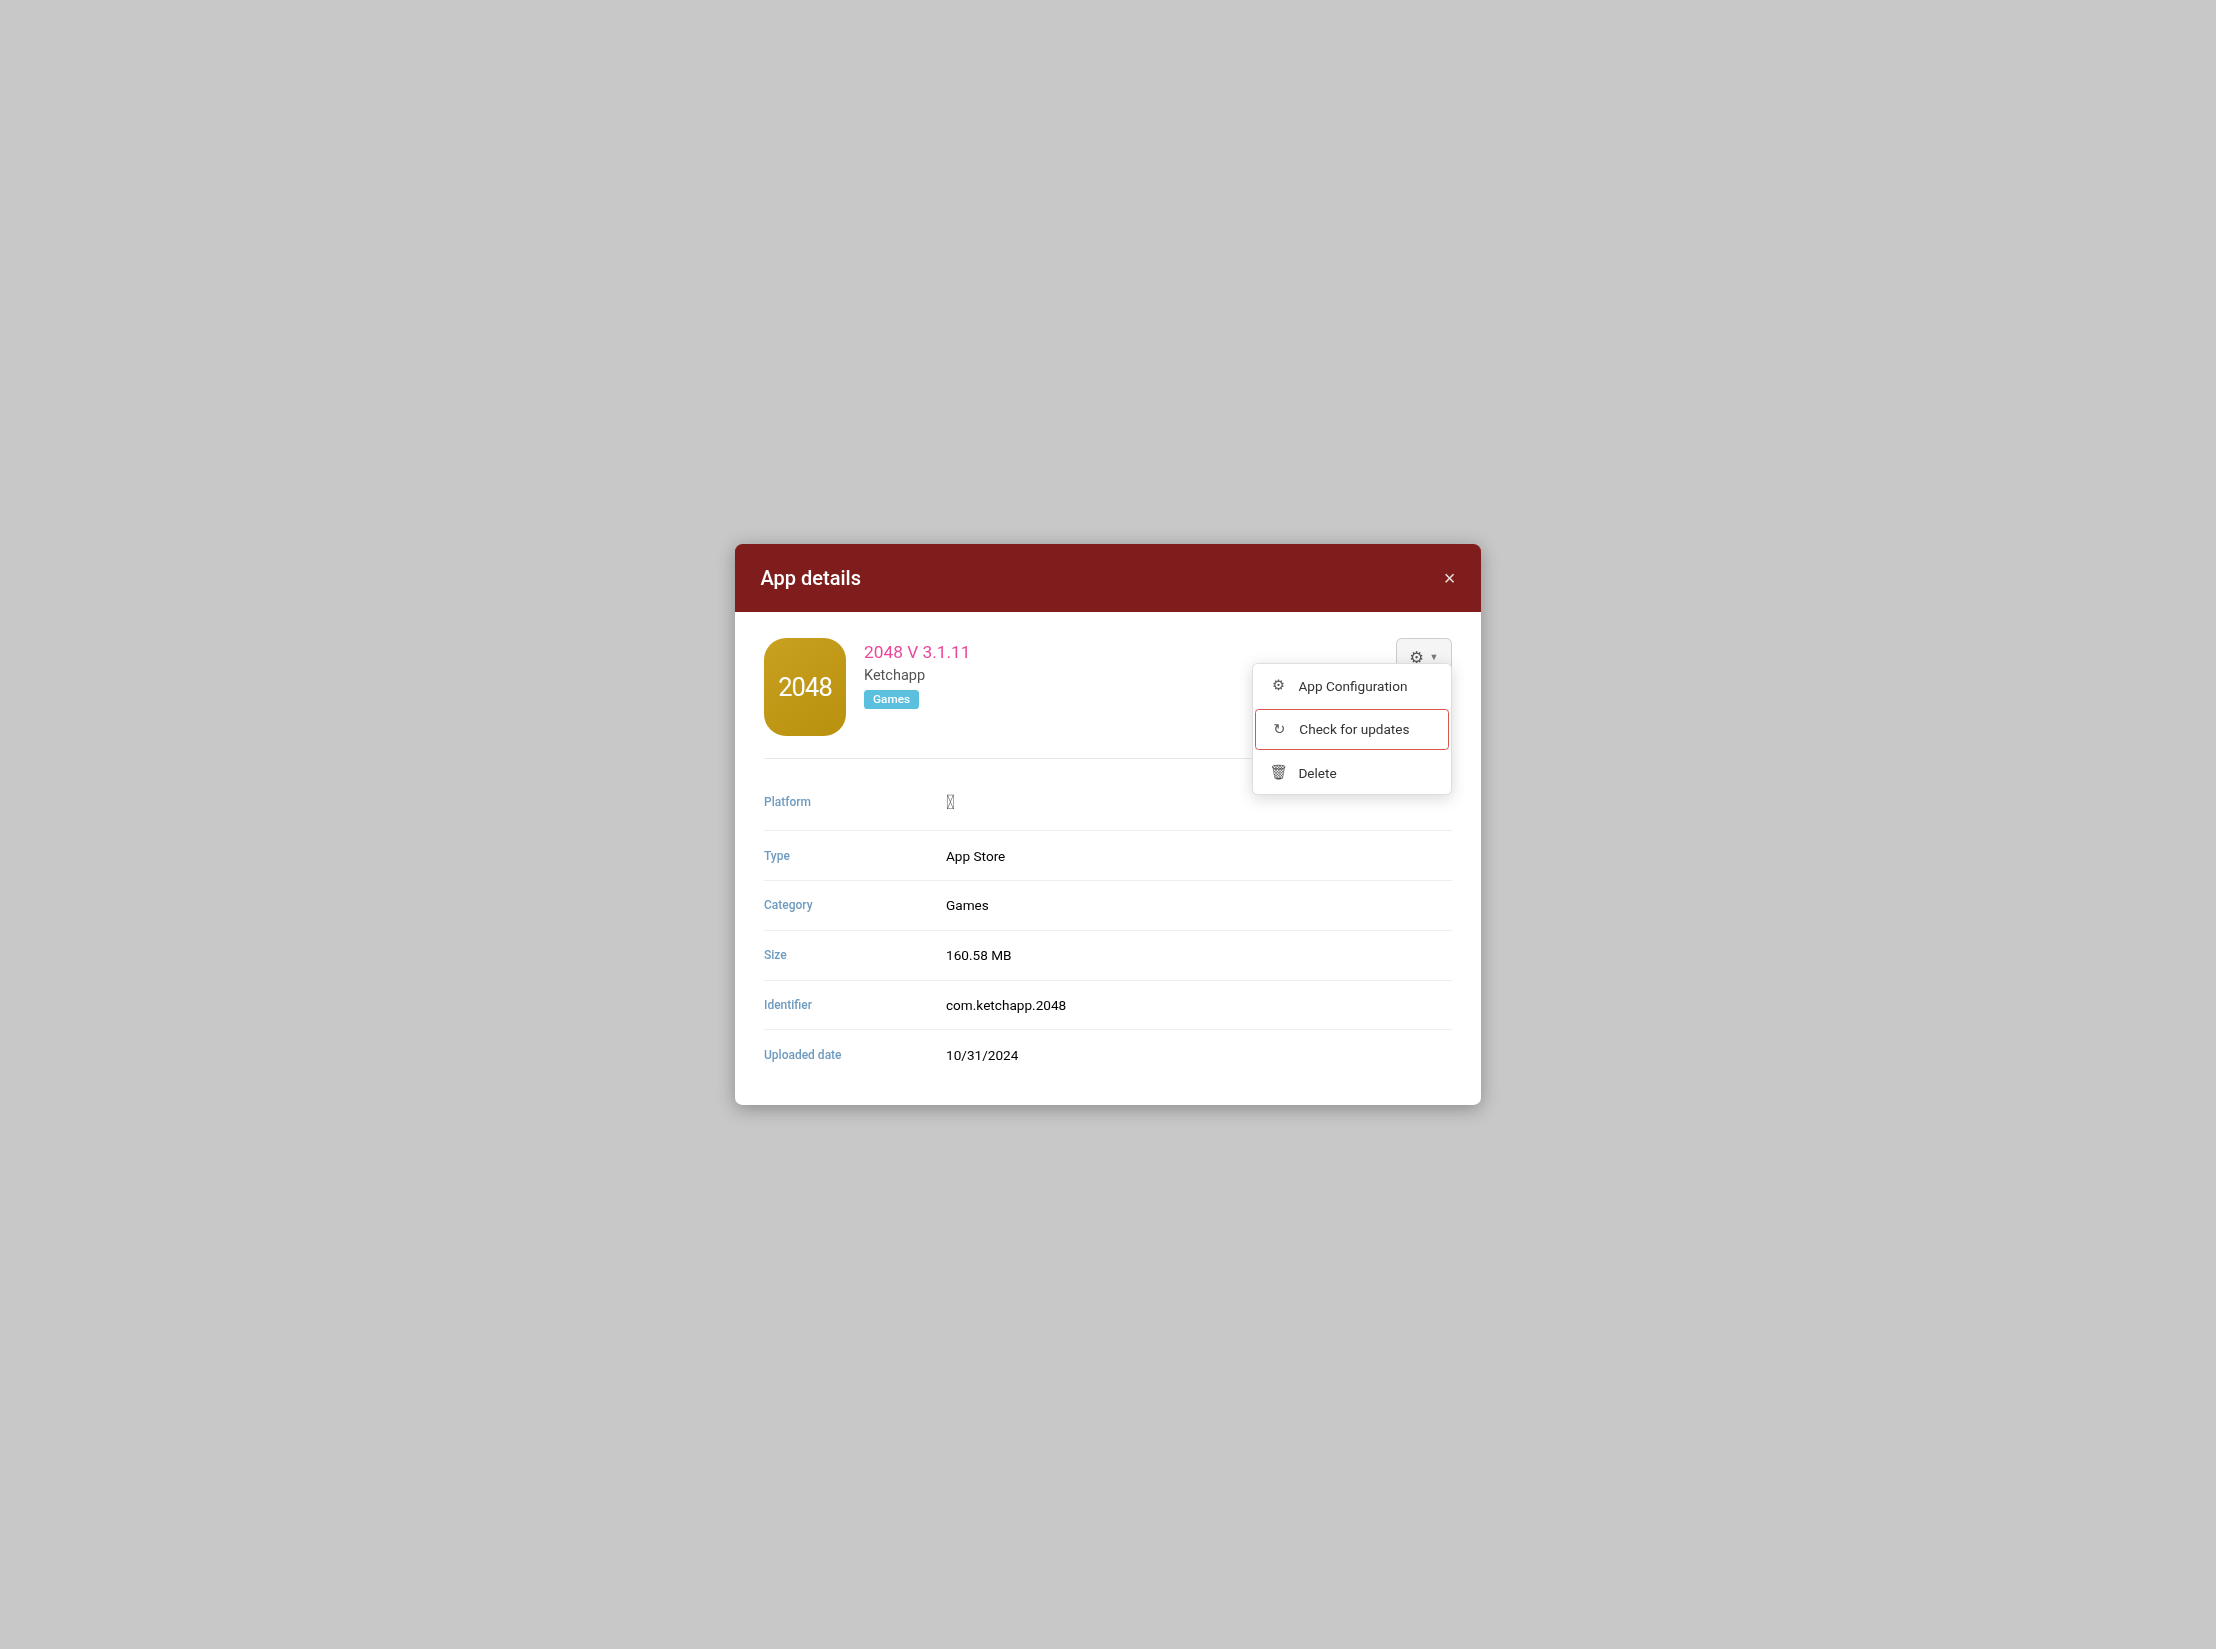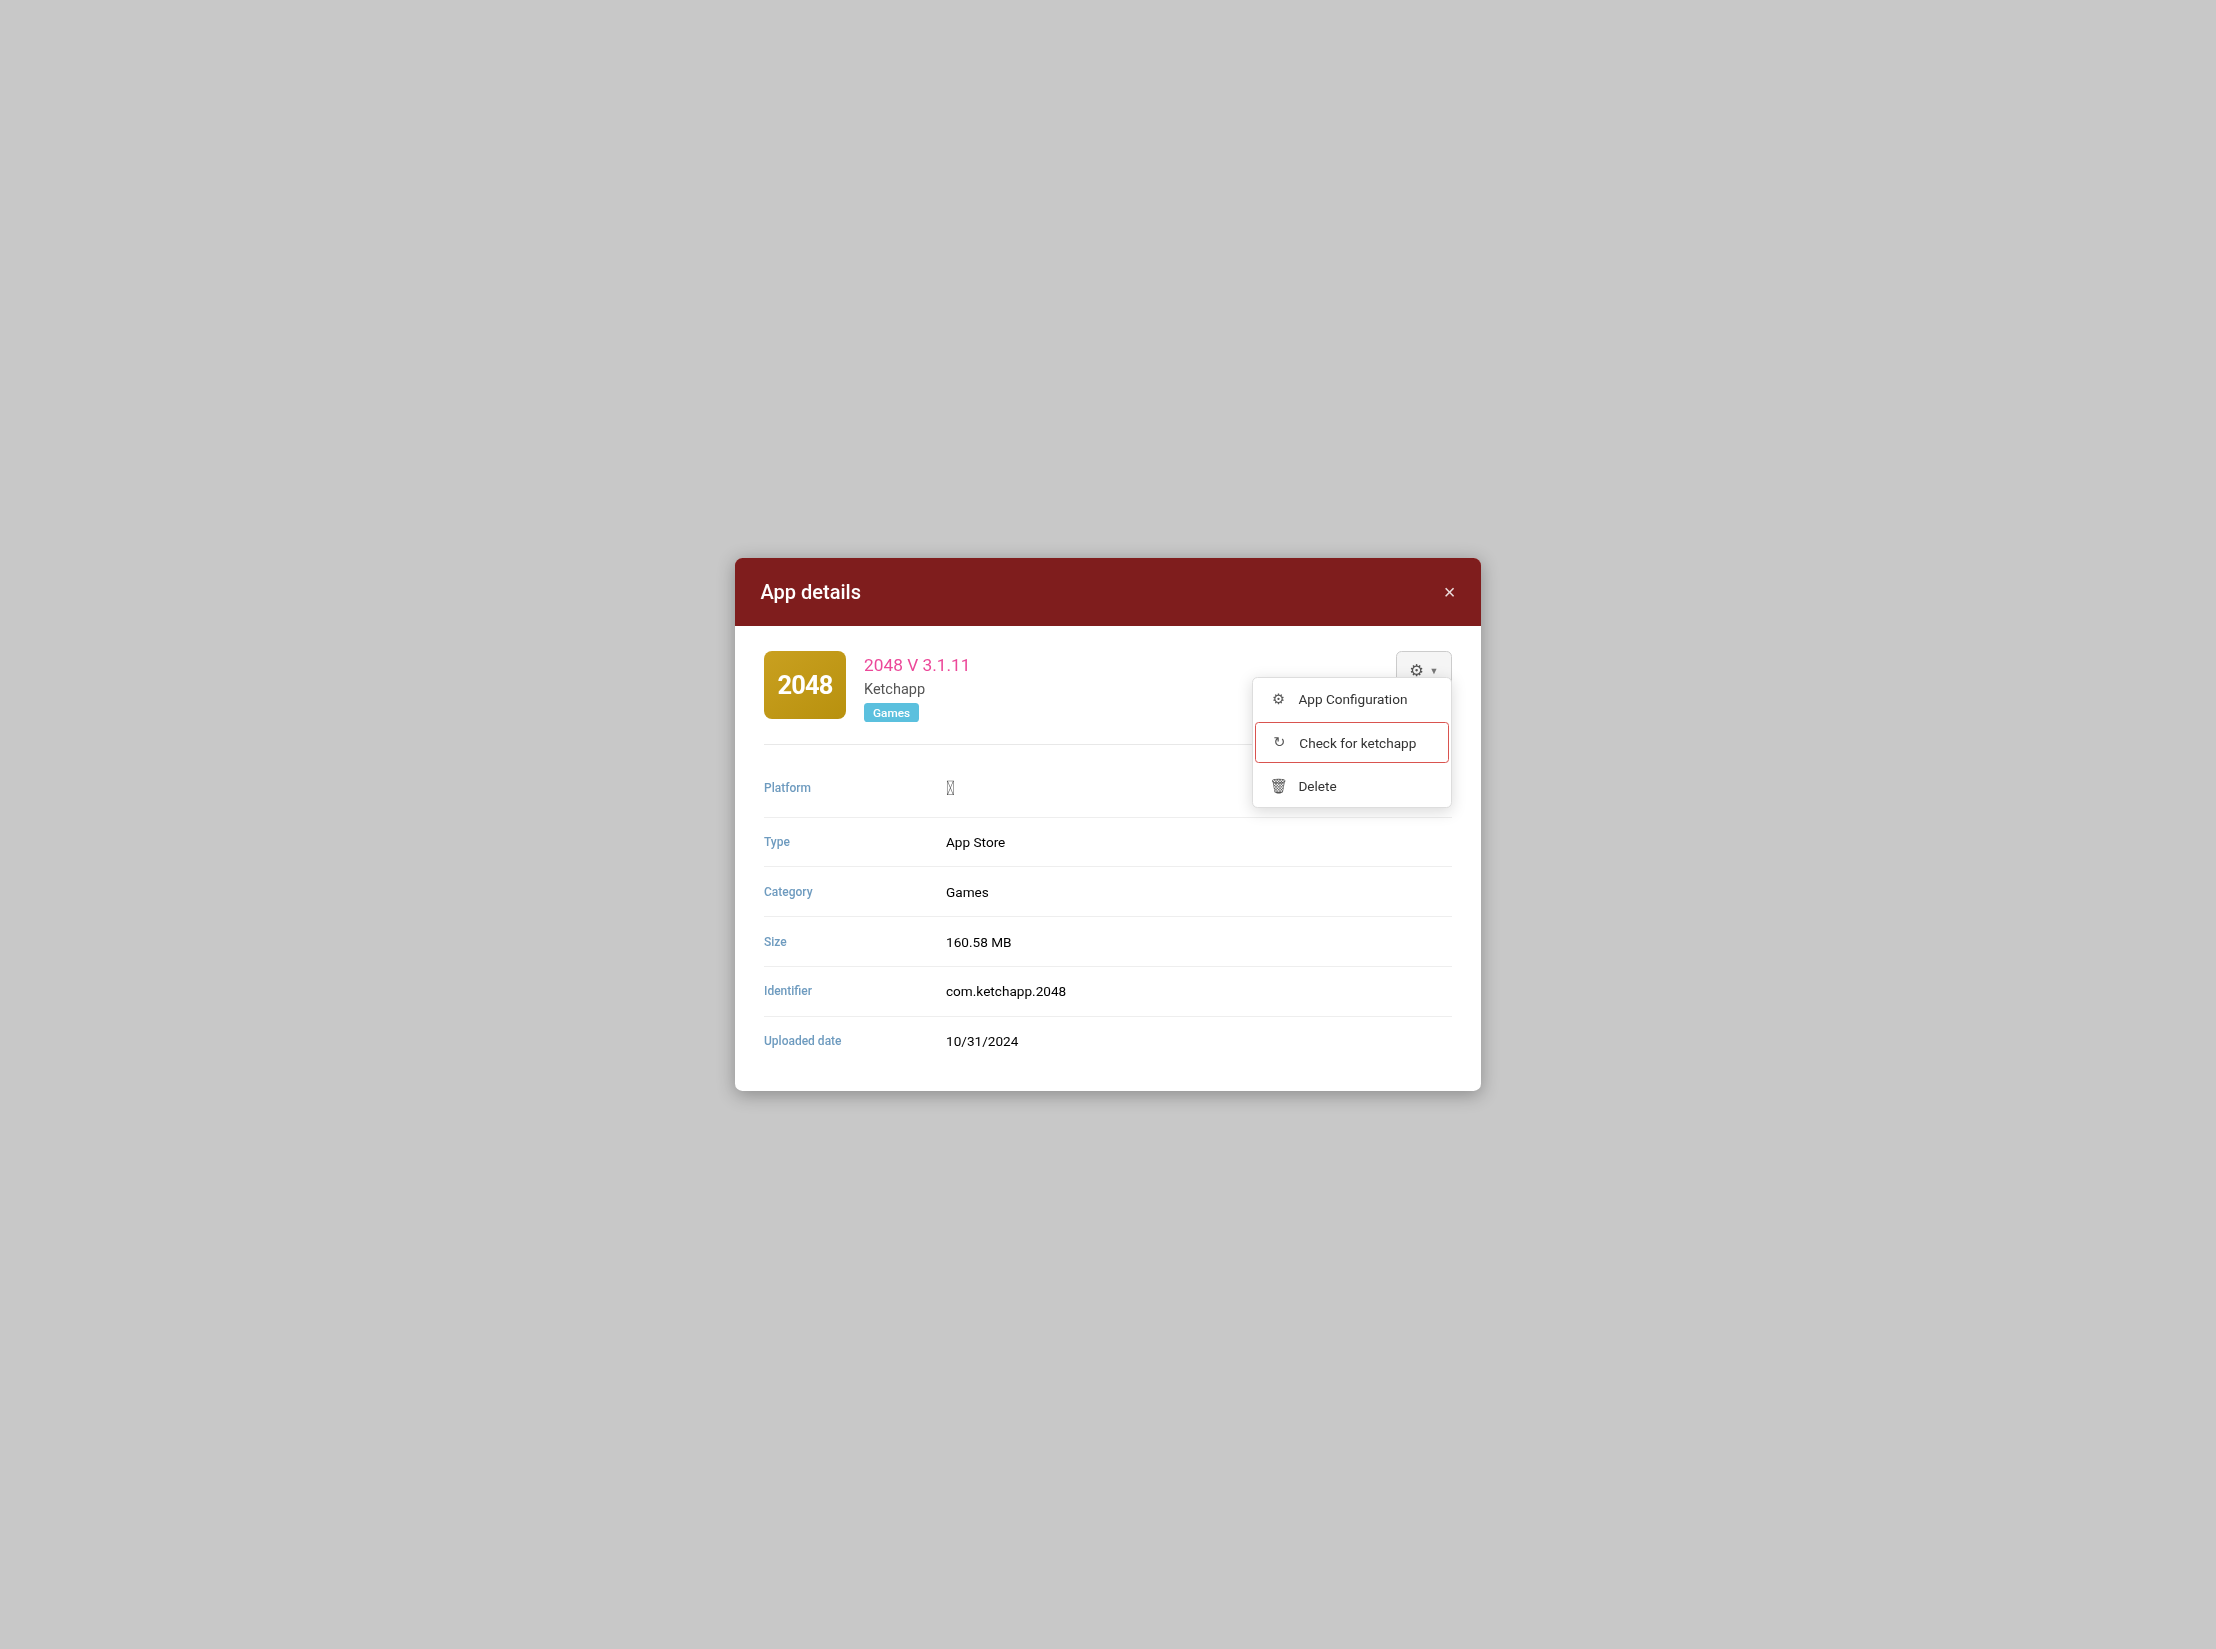--- a/index.html
+++ b/index.html
@@ -73,29 +73,29 @@
     }
 
     .app-info-left {
       display: flex;
       align-items: flex-start;
       gap: 18px;
     }
 
     .app-icon {
       width: 82px;
-      height: 68px;
+      height: 98px;
       background: linear-gradient(145deg, #c9a020, #b8910e);
-      border-radius: 8px;
+      border-radius: 22px;
       display: flex;
       align-items: center;
       justify-content: center;
       color: #ffffff;
       font-size: 25.5px;
-      font-weight: 700;
+      font-weight: 400;
       letter-spacing: -0.9px;
       flex-shrink: 0;
     }
 
     .app-text {
       display: flex;
       flex-direction: column;
       gap: 5.5px;
       padding-top: 3.6px;
     }
@@ -247,21 +247,21 @@
         </button>
       </div>
 
       <div class="dropdown-menu">
         <div class="dropdown-item">
           <span class="dropdown-icon">⚙</span>
           <span>App Configuration</span>
         </div>
         <div class="dropdown-item highlighted">
           <span class="dropdown-icon">↻</span>
-          <span>Check for ketchapp</span>
+          <span>Check for updates</span>
         </div>
         <div class="dropdown-item">
           <span class="dropdown-icon">🗑</span>
           <span>Delete</span>
         </div>
       </div>
 
       <hr class="divider">
 
       <div id="detail-rows">

